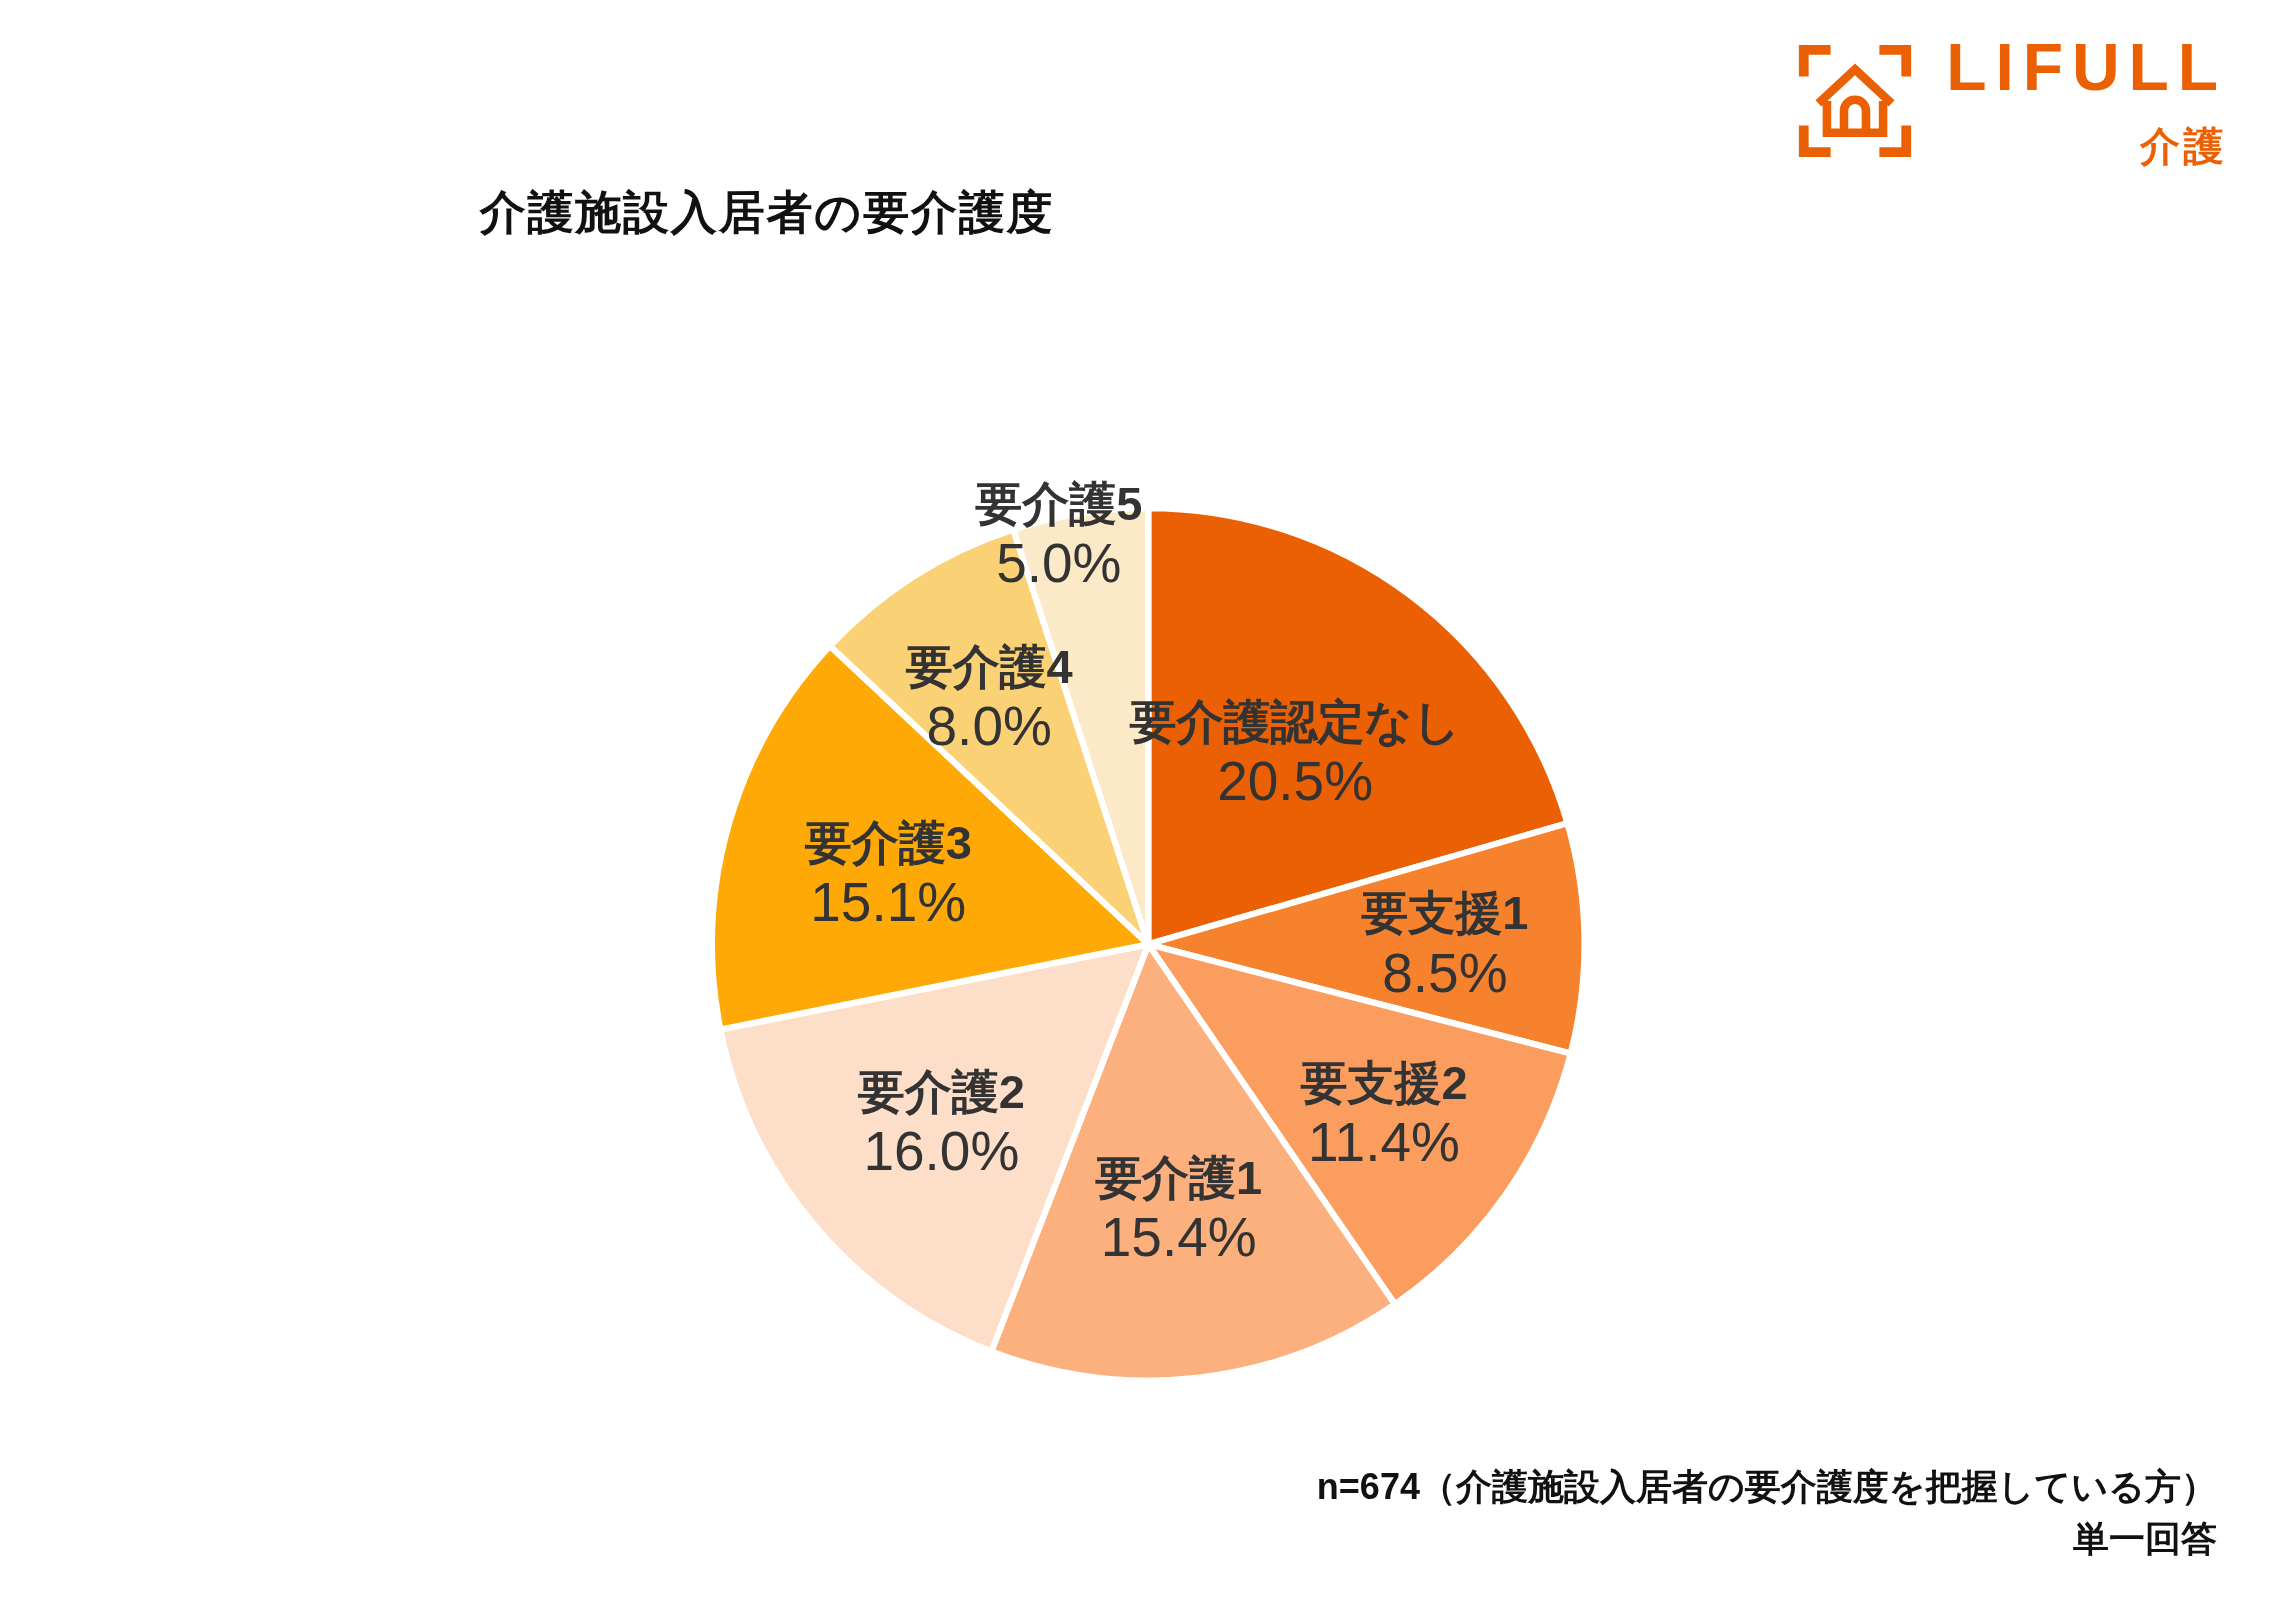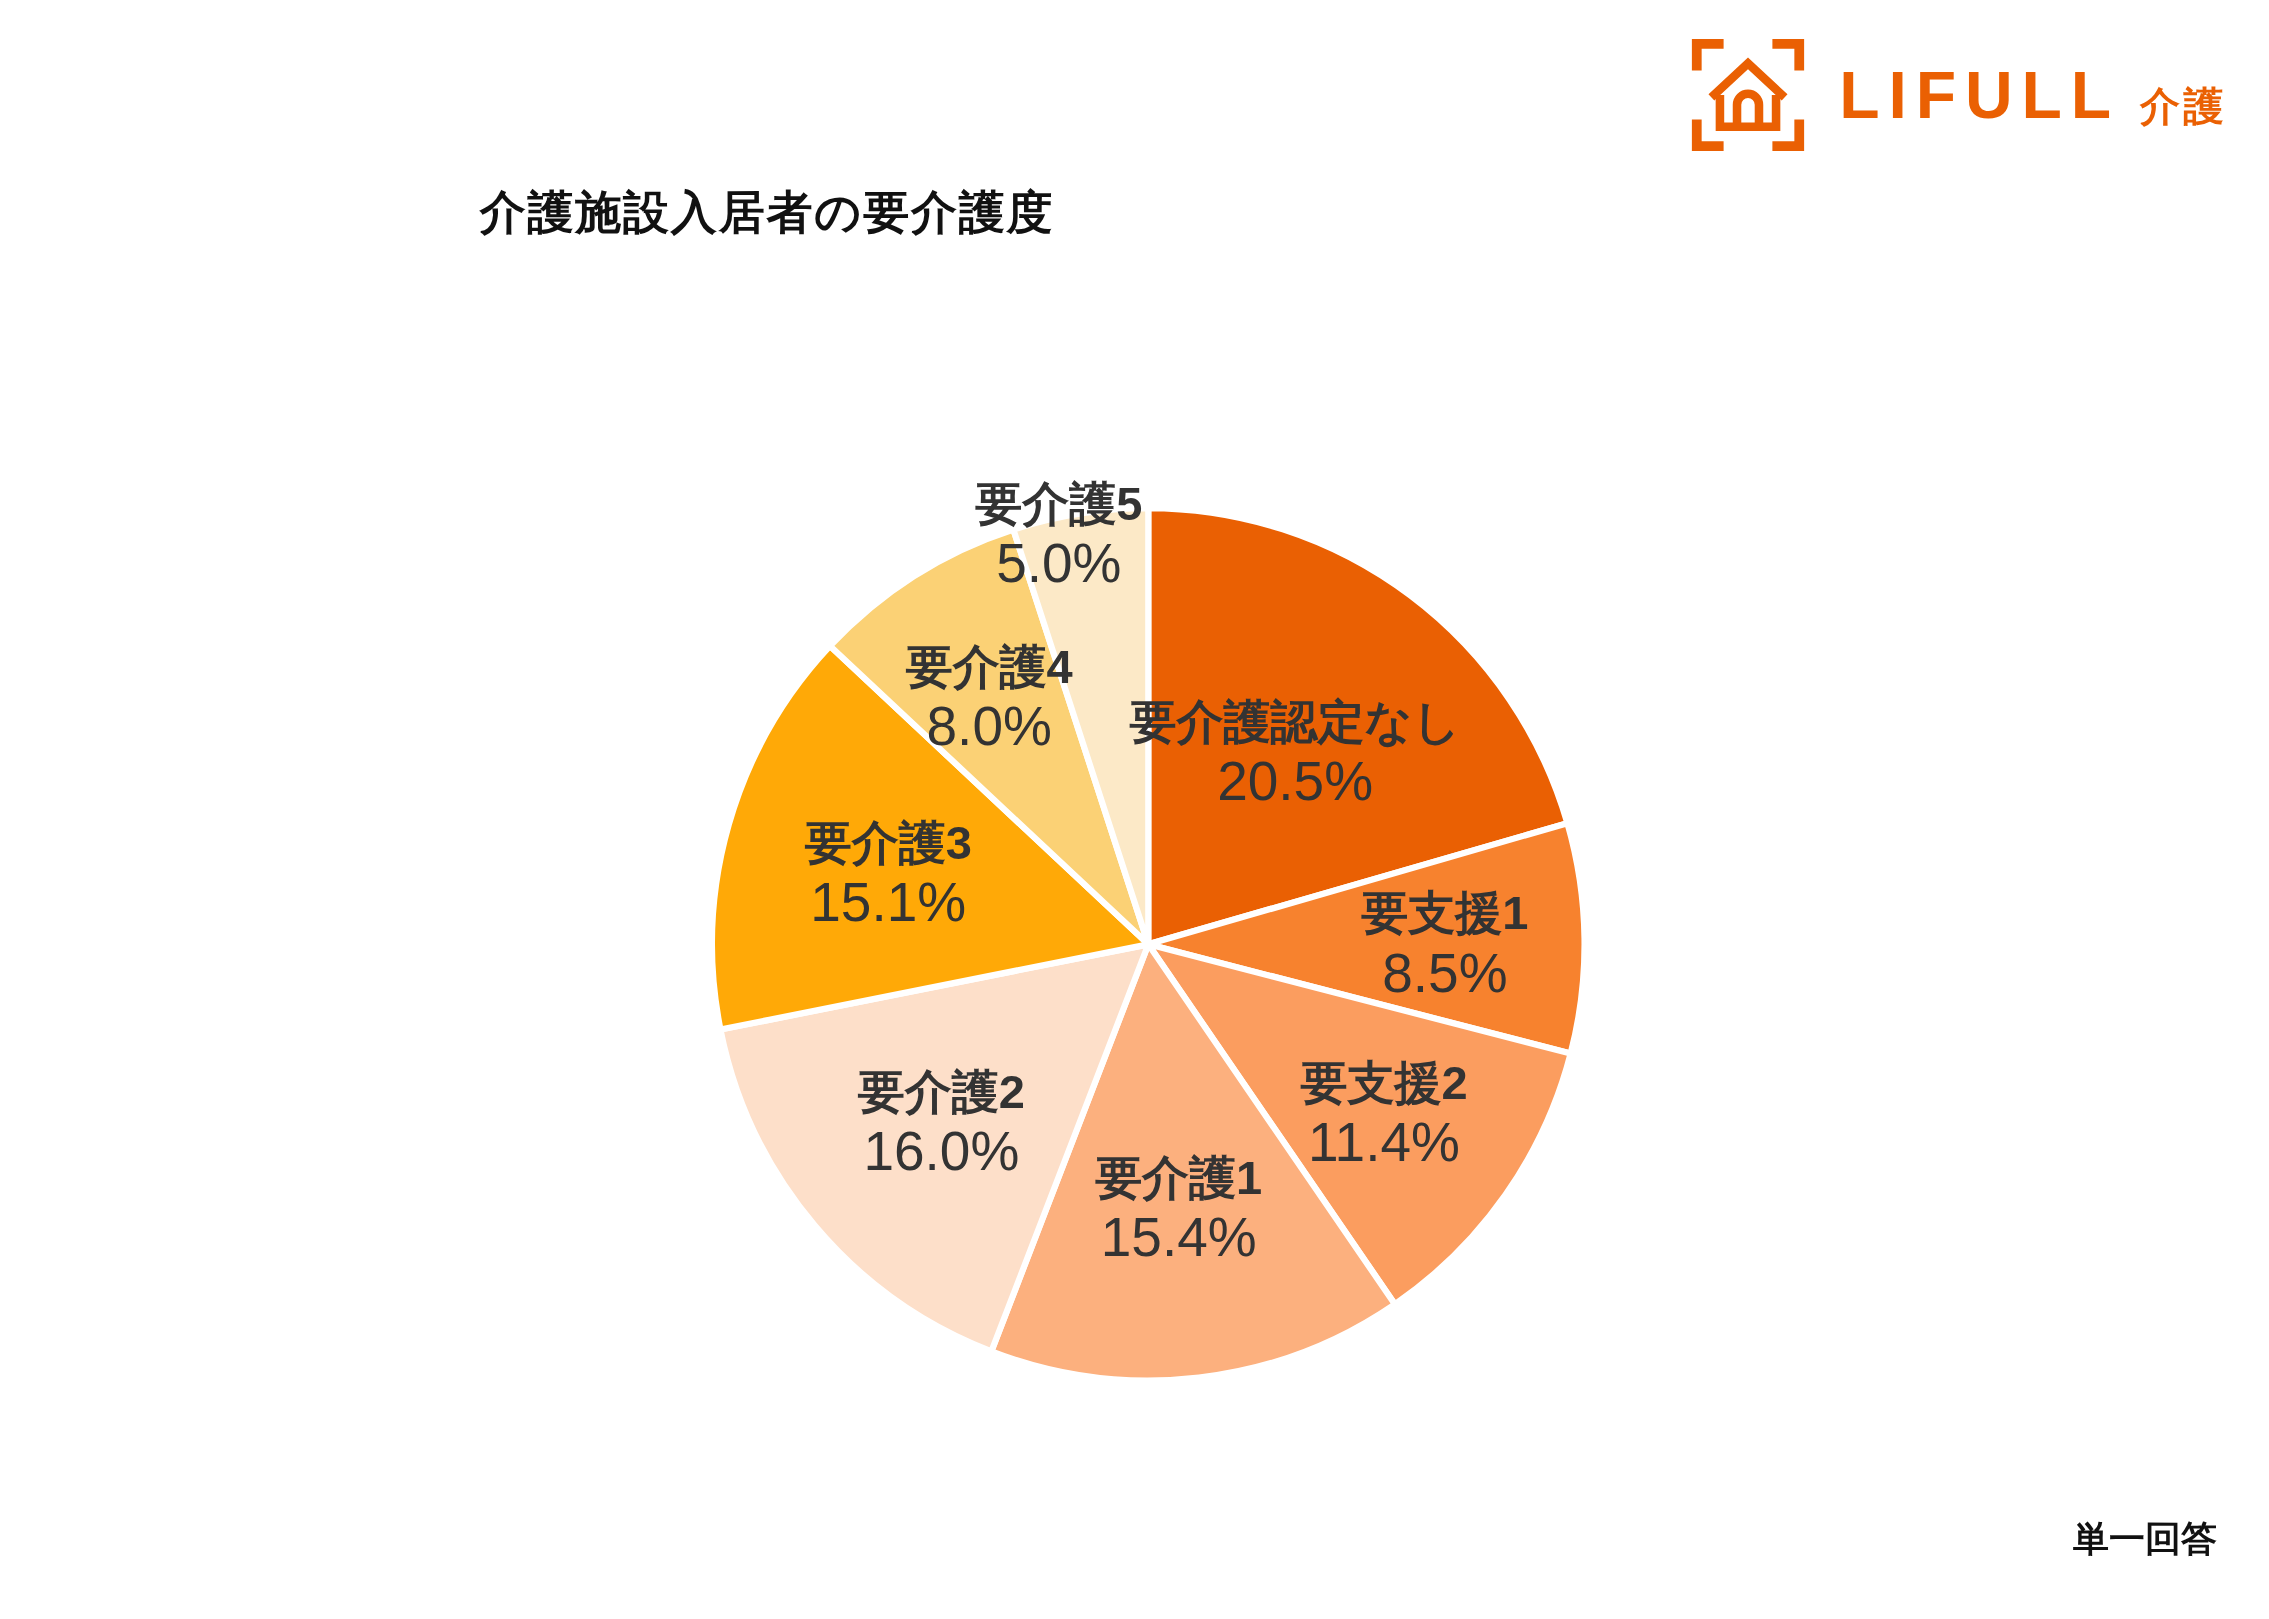--- a/index.html
+++ b/index.html
@@ -20,21 +20,21 @@
   
   #brand-logo {
     position: absolute;
     top: 34px;
     right: 43px;
     display: flex;
     align-items: center;
     gap: 30px;
   }
   #brand-logo .logo-mark { width: 122px; height: 122px; display: block; }
-  #brand-logo .logo-words { display: flex; flex-direction: row; align-items: flex-start; gap: 20px; }
+  #brand-logo .logo-words { display: flex; flex-direction: column; align-items: flex-start; gap: 20px; }
   #brand-logo .logo-wordmark {
     font-size: 66px;
     font-weight: 700;
     letter-spacing: 8.9px;
     color: #EA6003;
     line-height: 1.0;
   }
   #brand-logo .logo-sub {
     font-size: 40px;
     font-weight: 700;
@@ -149,15 +149,16 @@
         <text x="1001.6975395222169" y="1039.1962514103425" text-anchor="middle" class="slice-value-text">15.1%</text>
         <text x="1115.5739185585014" y="770.6231686229397" text-anchor="middle" class="slice-label-text">要介護4</text>
         <text x="1115.5739185585014" y="840.6231686229397" text-anchor="middle" class="slice-value-text">8.0%</text>
         <text x="1194.1212091648497" y="585.9438887457783" text-anchor="middle" class="slice-label-text">要介護5</text>
         <text x="1194.1212091648497" y="655.9438887457783" text-anchor="middle" class="slice-value-text">5.0%</text>
       </g>
   </svg>
 </div>
 
 <div id="footnote">
+  <div>n=674（介護施設入居者の要介護度を把握している方）</div>
   <div>単一回答</div>
 </div>
 
 
 </body></html>

